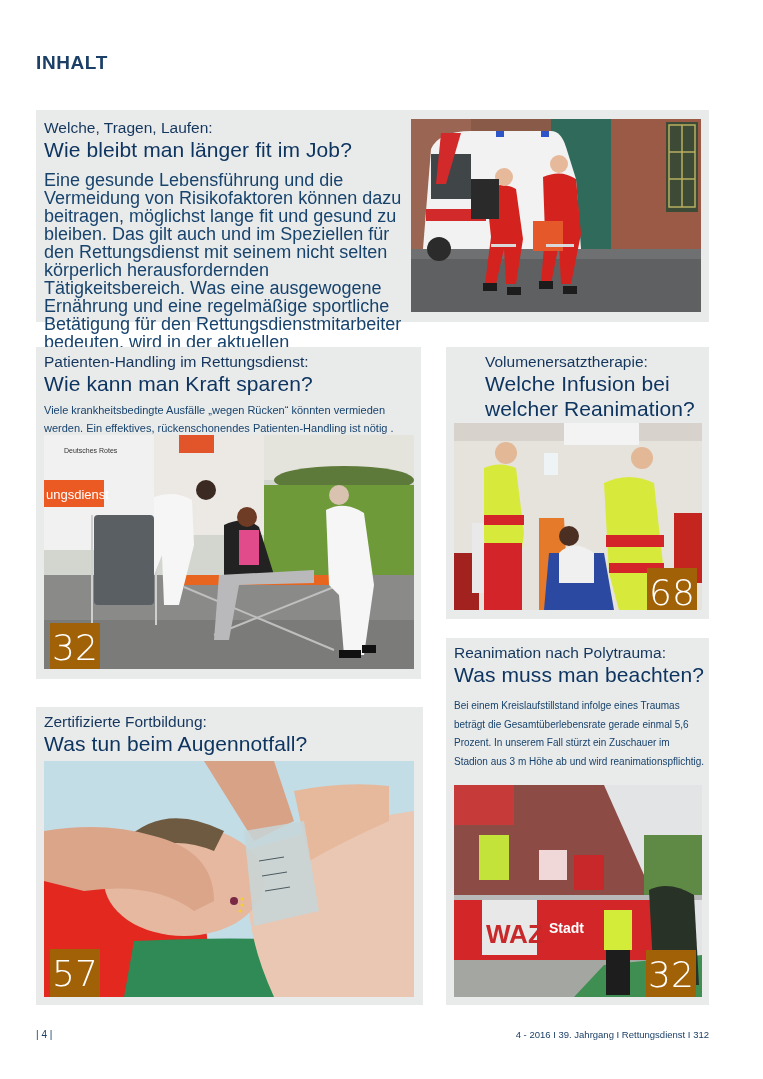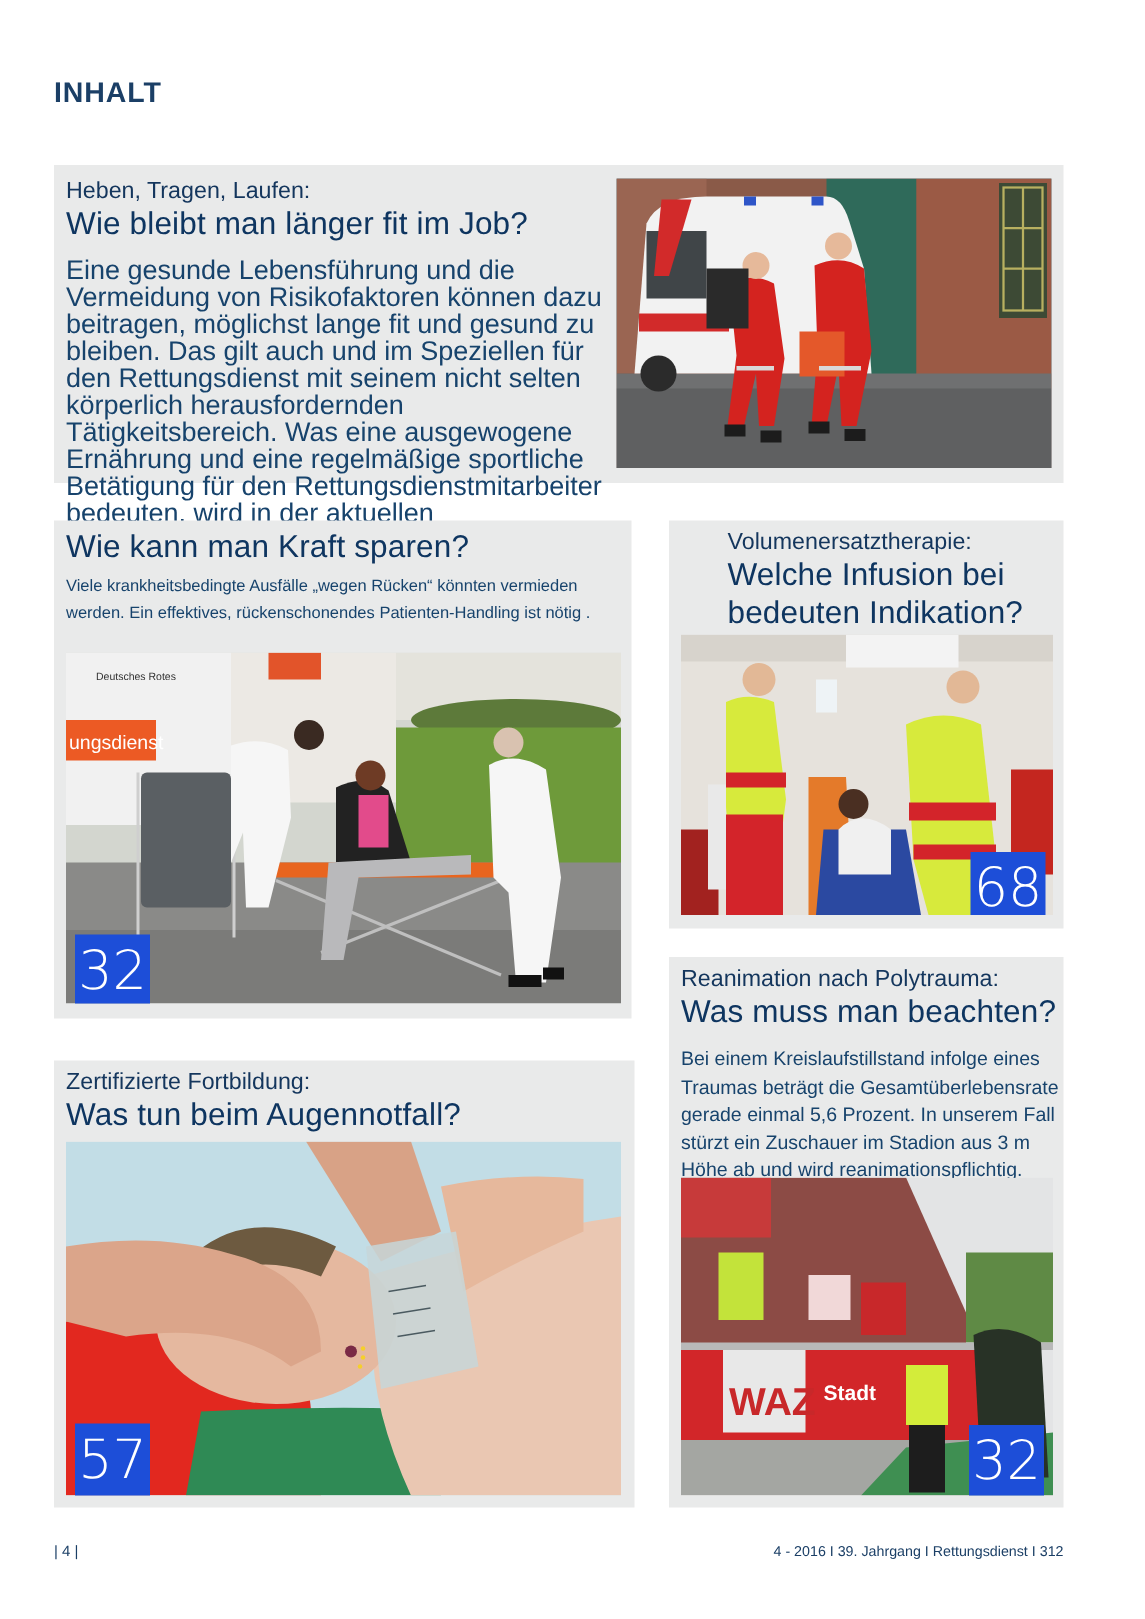--- a/index.html
+++ b/index.html
@@ -11,33 +11,33 @@
     position: absolute; left: 36px; top: 52px; font-size: 19px; font-weight: bold;
     letter-spacing: 0.6px; color: #1b3f66;
   }
   .card { position: absolute; background: #e9eaea; }
   .kicker { font-size: 15.5px; color: #14365d; line-height: 19px; }
   .headline { font-size: 21px; color: #0e3560; line-height: 25px; letter-spacing: 0.1px; }
   .body { font-size: 18px; color: #17436c; line-height: 18px; }
   .body.small { font-size: 11px; line-height: 17.5px; }
   .photo { position: absolute; overflow: hidden; }
   .pagebadge {
-    position: absolute; background: #1d4ed8; color: #ffffff; font-size: 36px; line-height: 50px;
+    position: absolute; background: #a16207; color: #ffffff; font-size: 36px; line-height: 50px;
     text-align: center; width: 50px; height: 50px; font-family: "DejaVu Sans", sans-serif; font-weight: 300;
   }
   .footer { position: absolute; top: 1029px; font-size: 10px; color: #1b3f66; }
 </style>
 </head>
 <body>
 
 <div class="section-label">INHALT</div>
 
 <div class="card" style="left:36px; top:110px; width:673px; height:212px;">
   <div style="position:absolute; left:8px; top:8px; width:360px;">
-    <div class="kicker">Heben, Tragen, Laufen:</div>
+    <div class="kicker">Welche, Tragen, Laufen:</div>
     <div class="headline">Wie bleibt man länger fit im Job?</div>
     <div class="body" style="margin-top:9px; text-align:left; width:358px;">Eine gesunde Lebensführung und die Vermeidung von Risikofaktoren können dazu beitragen, möglichst lange fit und gesund zu bleiben. Das gilt auch und im Speziellen für den Rettungsdienst mit seinem nicht selten körperlich herausfordernden Tätigkeitsbereich. Was eine ausgewogene Ernährung und eine regelmäßige sportliche Betätigung für den Rettungsdienstmitarbeiter bedeuten, wird in der aktuellen RETTUNGSDIENST-Ausgabe dargelegt.</div>
   </div>
   <div class="photo" style="left:375px; top:9px; width:290px; height:193px; background:#7d7f80;">
     <svg width="290" height="193" viewBox="0 0 290 193">
       <rect x="0" y="0" width="290" height="193" fill="#8a5a48"></rect>
       <rect x="0" y="0" width="60" height="130" fill="#9a6552"></rect>
       <rect x="140" y="0" width="60" height="135" fill="#2f6a5a"></rect>
       <rect x="200" y="0" width="90" height="140" fill="#9b5a45"></rect>
       <rect x="255" y="3" width="32" height="90" fill="#3d4a35"></rect>
@@ -73,20 +73,21 @@
           <rect x="96" y="168" width="14" height="8"></rect>
           <rect x="128" y="162" width="14" height="8"></rect>
           <rect x="152" y="167" width="14" height="8"></rect>
         </g>
     </svg>
   </div>
 </div>
 
 <div class="card" style="left:36px; top:347px; width:385px; height:332px;">
   <div style="position:absolute; left:8px; top:5px; width:372px;">
+    <div class="kicker">Patienten-Handling im Rettungsdienst:</div>
     <div class="headline">Wie kann man Kraft sparen?</div>
     <div class="body small" style="margin-top:6px;">Viele krankheitsbedingte Ausfälle „wegen Rücken“ könnten vermieden werden. Ein effektives, rückenschonendes Patienten-Handling ist nötig .</div>
   </div>
   <div class="photo" style="left:8px; top:88px; width:370px; height:234px;">
     <svg width="370" height="234" viewBox="0 0 370 234">
       <rect width="370" height="234" fill="#d3d6cf"></rect>
       <rect x="220" y="0" width="150" height="45" fill="#e4e3dc"></rect>
       <ellipse cx="300" cy="45" rx="70" ry="14" fill="#5d7a3a"></ellipse>
       <rect x="220" y="50" width="150" height="110" fill="#6e9a3a"></rect>
       <rect x="0" y="140" width="370" height="94" fill="#8a8a88"></rect>
@@ -120,21 +121,21 @@
           <rect x="318" y="210" width="14" height="8"></rect>
         </g>
     </svg>
     <div class="pagebadge" style="left:6px; top:188px;">32</div>
   </div>
 </div>
 
 <div class="card" style="left:446px; top:347px; width:263px; height:272px;">
   <div style="position:absolute; left:8px; top:5px; width:250px;margin-left:31px;">
     <div class="kicker">Volumenersatztherapie:</div>
-    <div class="headline">Welche Infusion bei bedeuten Indikation?</div>
+    <div class="headline">Welche Infusion bei welcher Reanimation?</div>
   </div>
   <div class="photo" style="left:8px; top:76px; width:248px; height:187px;">
     <svg width="248" height="187" viewBox="0 0 248 187">
       <rect width="248" height="187" fill="#e6e2dc"></rect>
       <rect x="0" y="0" width="248" height="18" fill="#d7d3cc"></rect>
       <rect x="110" y="0" width="75" height="22" fill="#f3f3f3"></rect>
       <rect x="0" y="130" width="25" height="57" fill="#a2221f"></rect>
       <rect x="220" y="90" width="28" height="70" fill="#c4261f"></rect>
       <rect x="18" y="100" width="30" height="70" fill="#e9e9e9"></rect>
       <path d="M30 45 Q45 38 62 45 L70 110 L60 187 L35 187 L30 115 Z" fill="#d7ea3c"></path>
@@ -152,21 +153,21 @@
       <circle cx="115" cy="113" r="10" fill="#4a2f22"></circle>
     </svg>
     <div class="pagebadge" style="left:193px; top:145px;">68</div>
   </div>
 </div>
 
 <div class="card" style="left:446px; top:638px; width:263px; height:367px;">
   <div style="position:absolute; left:8px; top:5px; width:252px;">
     <div class="kicker">Reanimation nach Polytrauma:</div>
     <div class="headline">Was muss man beachten?</div>
-    <div class="body small" style="margin-top:10px; font-size:13px; line-height:18.5px;">Bei einem Kreislaufstillstand infolge eines Traumas beträgt die Gesamtüberlebensrate gerade einmal 5,6 Prozent. In unserem Fall stürzt ein Zuschauer im Stadion aus 3 m Höhe ab und wird reanimationspflichtig.</div>
+    <div class="body small" style="margin-top:10px; font-size:10px; line-height:18.5px;">Bei einem Kreislaufstillstand infolge eines Traumas beträgt die Gesamtüberlebensrate gerade einmal 5,6 Prozent. In unserem Fall stürzt ein Zuschauer im Stadion aus 3 m Höhe ab und wird reanimationspflichtig.</div>
   </div>
   <div class="photo" style="left:8px; top:147px; width:248px; height:212px;">
     <svg width="248" height="212" viewBox="0 0 248 212">
       <rect width="248" height="212" fill="#e3e4e5"></rect>
       <rect x="190" y="50" width="58" height="60" fill="#5f8a45"></rect>
       <path d="M0 0 L150 0 L190 90 L190 120 L0 120 Z" fill="#8c4b45"></path>
       <rect x="0" y="0" width="60" height="40" fill="#c73a3a"></rect>
       <rect x="85" y="65" width="28" height="30" fill="#f1d8d8"></rect>
       <rect x="120" y="70" width="30" height="35" fill="#c8282a"></rect>
       <rect x="0" y="110" width="248" height="5" fill="#b9b9b9"></rect>

